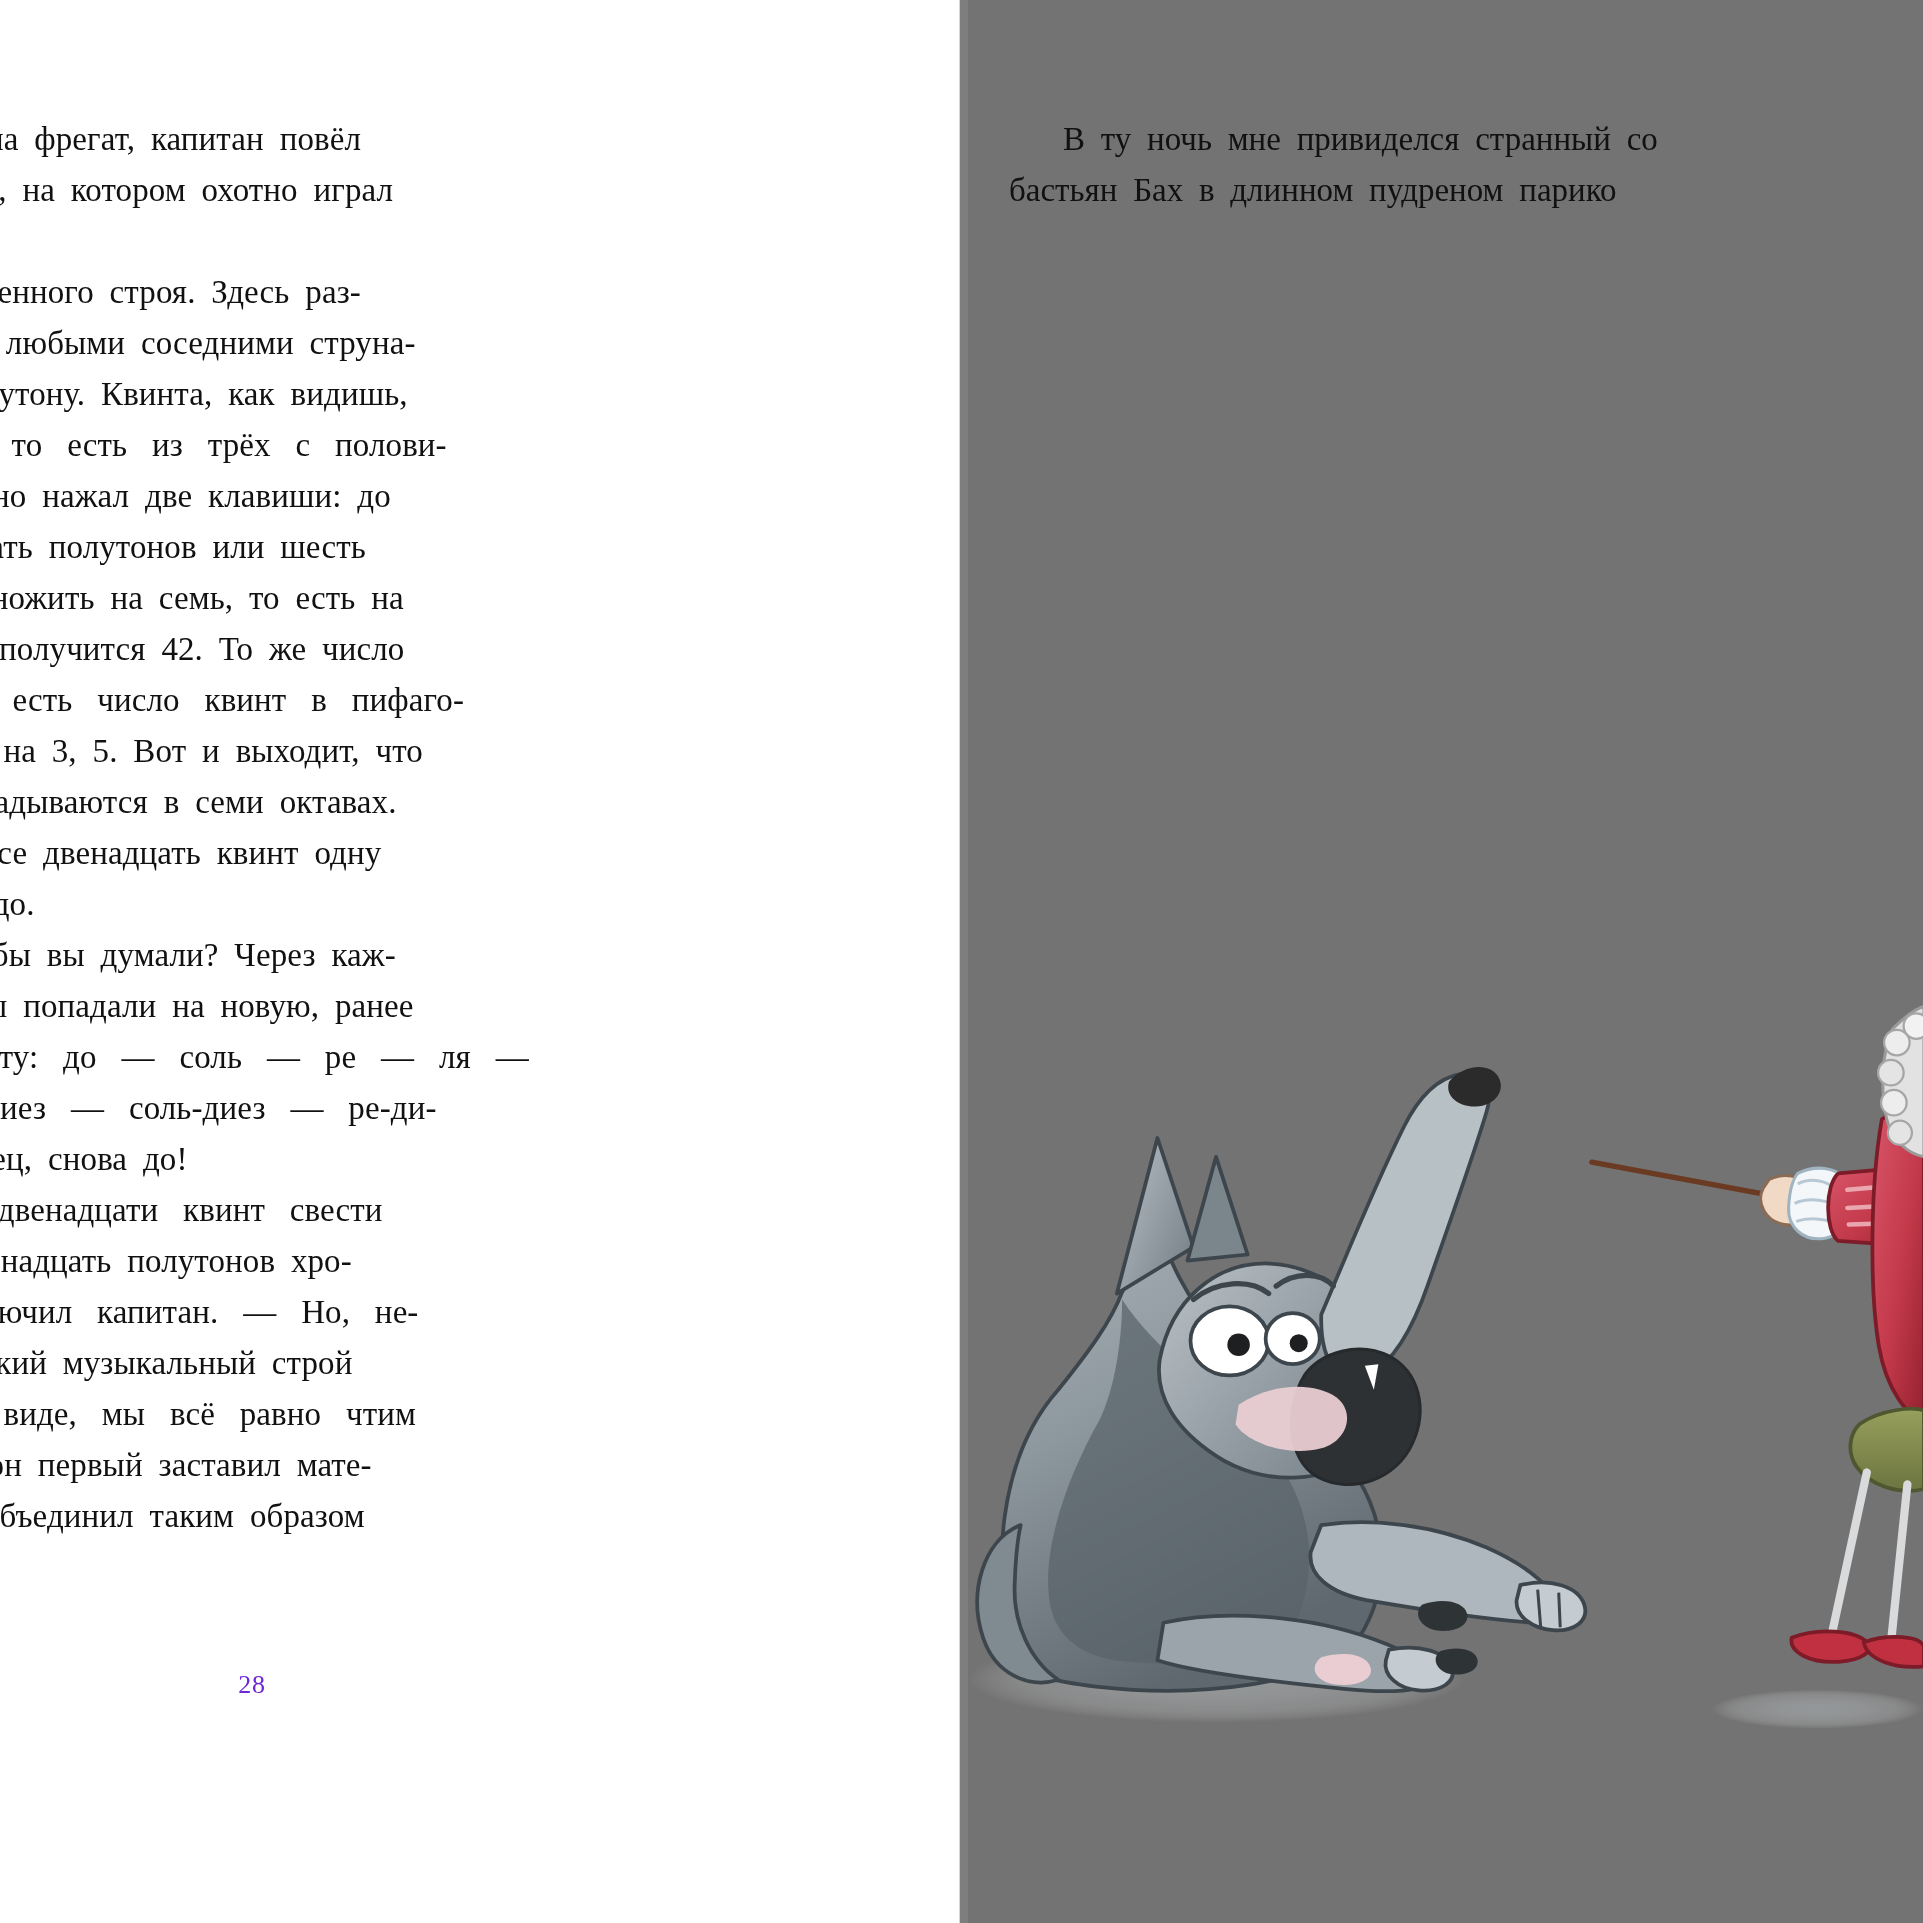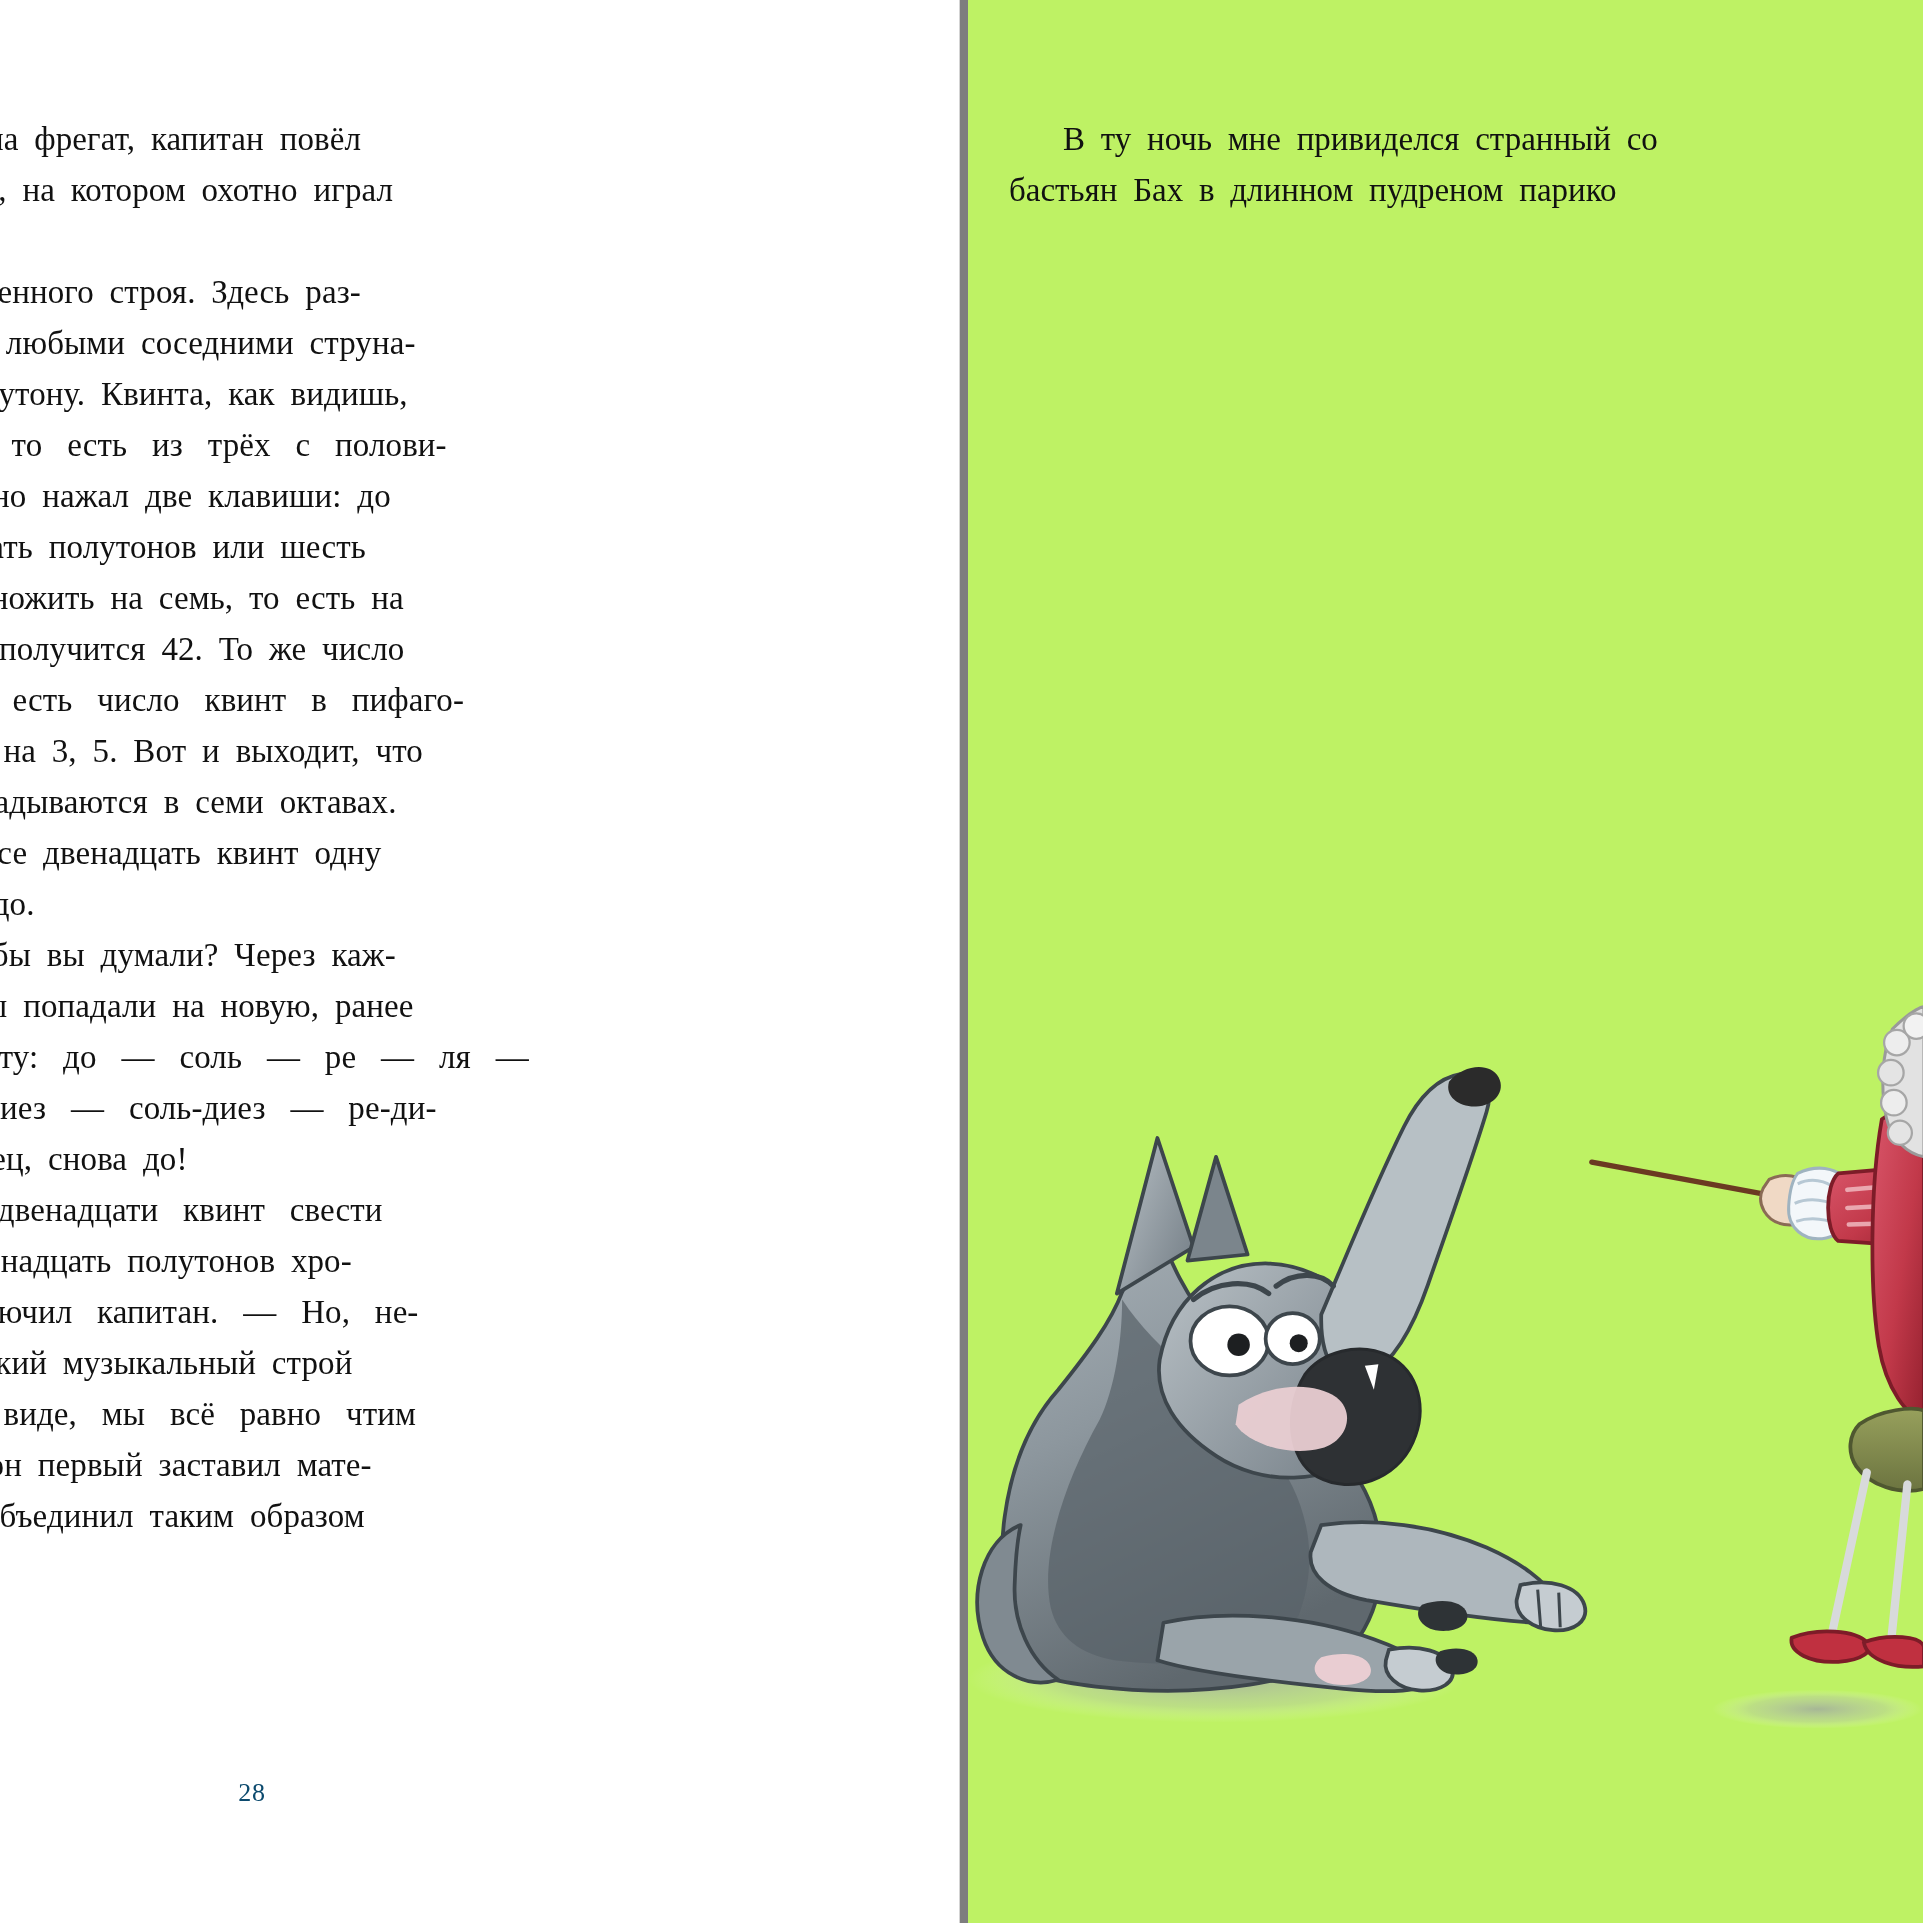--- a/index.html
+++ b/index.html
@@ -69,37 +69,37 @@
   .tline.sp {
     word-spacing: 7.5px;
   }
   .tline.sp2 {
     word-spacing: 16.5px;
   }
 
   #left-folio {
     position: absolute;
     left: 218px;
-    top: 1778px;
+    top: 1670px;
     width: 68px;
     text-align: center;
     font-size: 26px;
-    color: #0c4a6e;
+    color: #6d28d9;
     letter-spacing: 0.8px;
   }
 
   
   #right-page {
     position: absolute;
     left: 968px;
     top: 0;
     width: 956px;
     height: 1924px;
     overflow: hidden;
-    background: #bef264;
+    background: #737373;
   }
   #right-textblock {
     position: absolute;
     left: 41px;
     top: 114px;
     width: 751px;
     font-size: 33px;
     line-height: 51px;
     text-align: justify;
     color: #111111;

